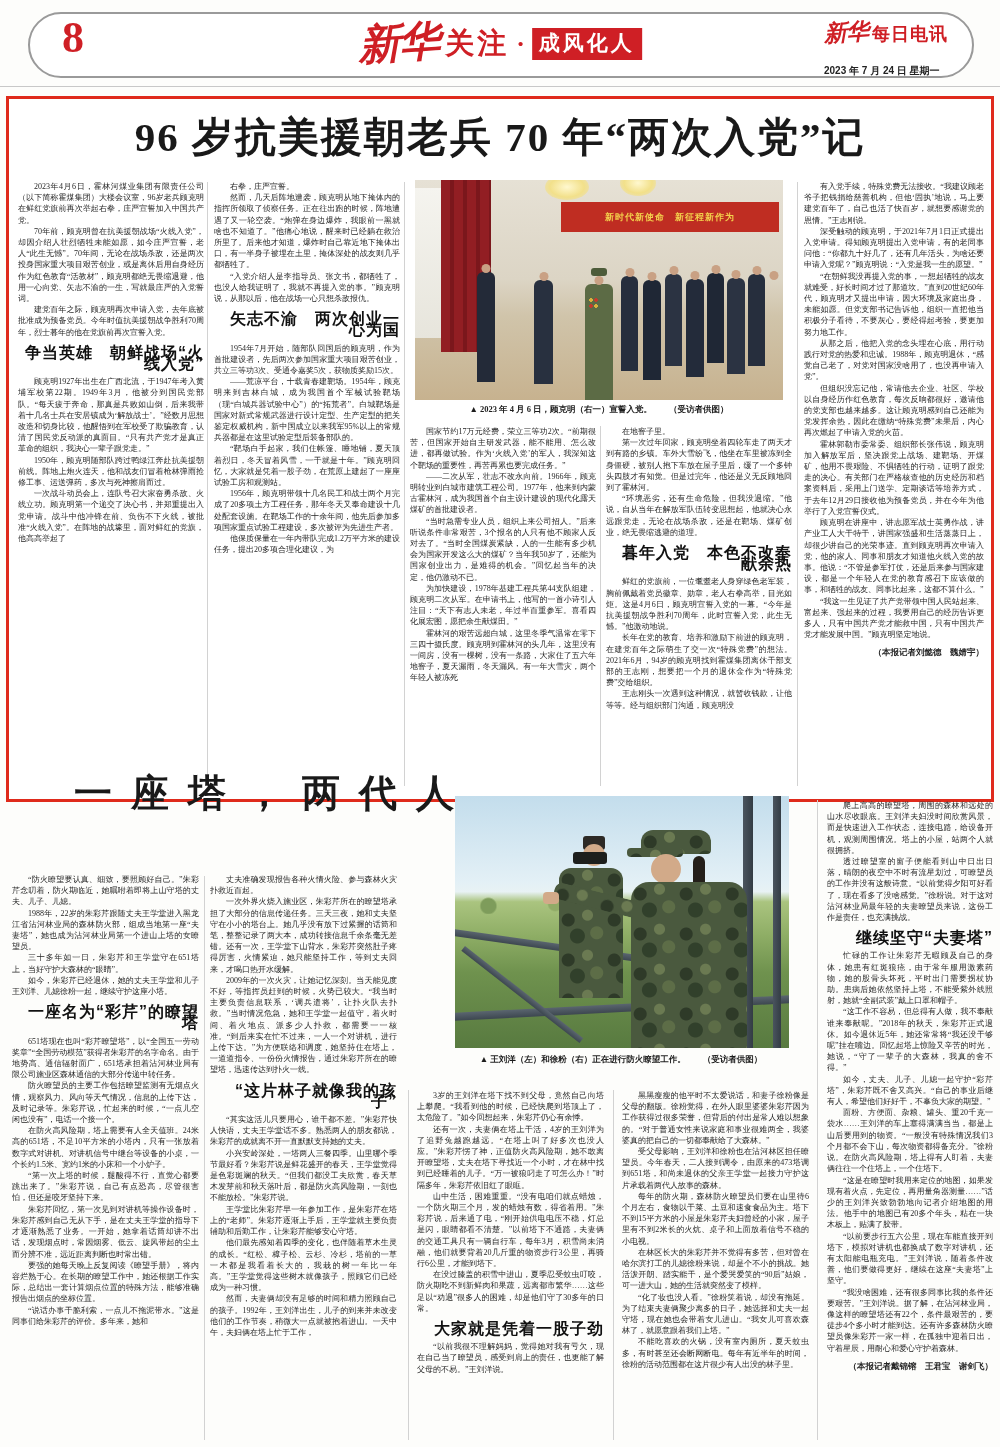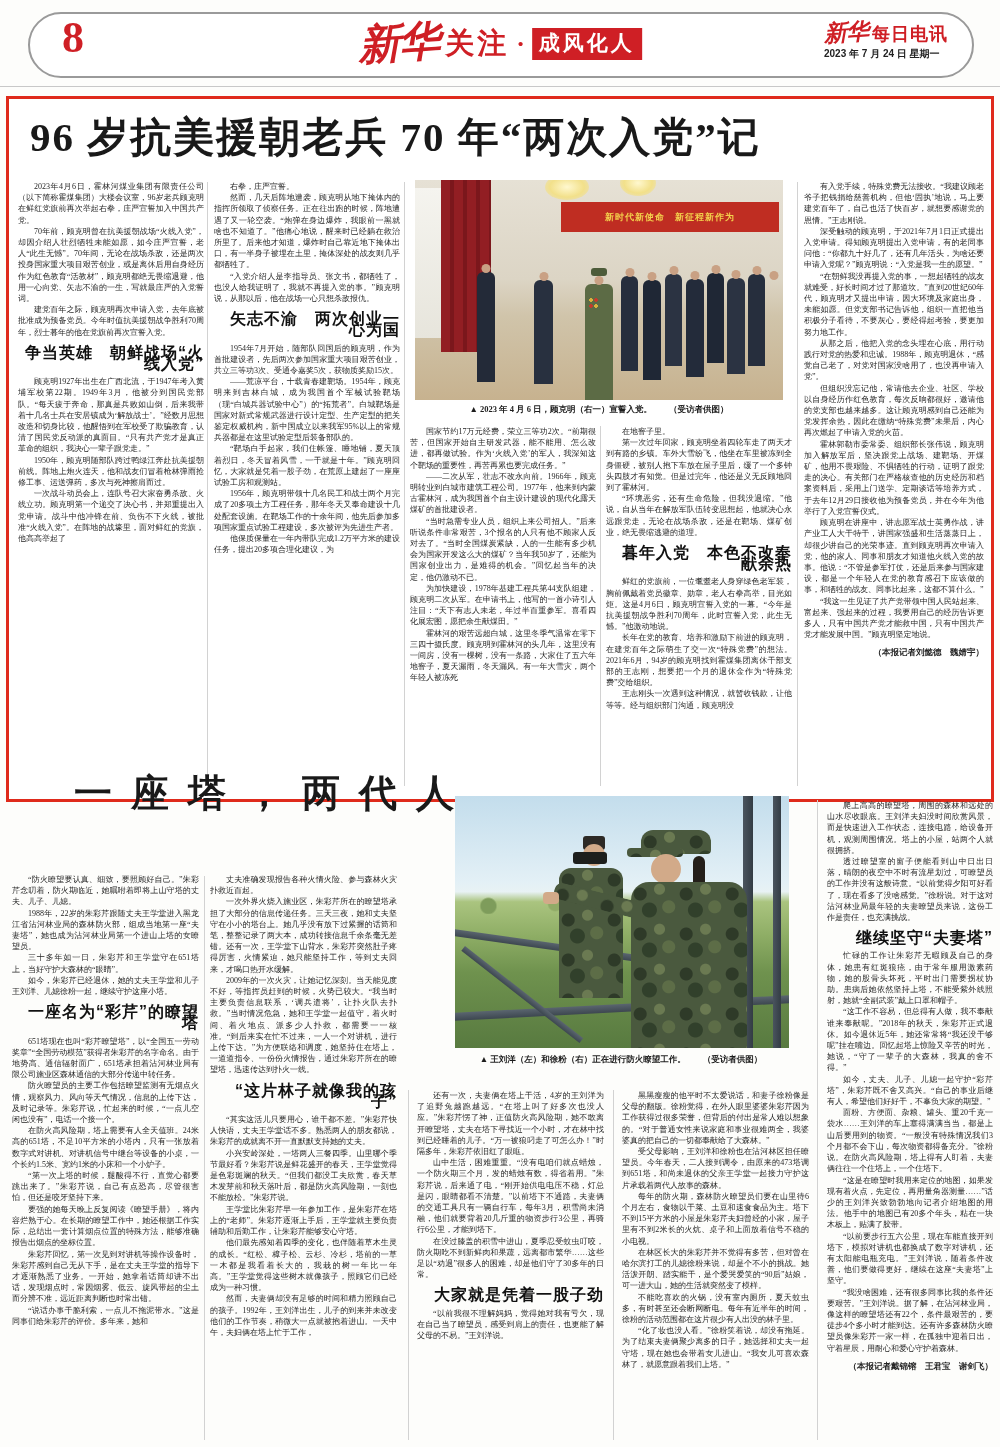--- a/index.html
+++ b/index.html
@@ -11,25 +11,25 @@
   .pageno{left:62px;top:16px;font-size:44px;font-weight:bold;color:#cf1f25;line-height:1;}
   .mast-center{left:50%;top:24px;transform:translateX(-50%);display:flex;align-items:center;gap:7px;white-space:nowrap;}
   .brand-script{font-size:42px;line-height:0.9;color:#cf1f25;font-weight:bold;font-style:italic;transform:rotate(-4deg);letter-spacing:-2px;}
   .sec-label{font-size:29px;font-weight:bold;color:#cf1f25;letter-spacing:3px;font-family:"Liberation Sans",sans-serif;}
   .sec-dot{font-size:26px;font-weight:bold;color:#cf1f25;}
   .sec-badge{background:#cf1f25;color:#fff;font-size:21px;font-weight:bold;letter-spacing:3px;padding:1px 7px 3px;font-family:"Liberation Sans",sans-serif;}
   .mast-right{right:52px;top:20px;text-align:left;line-height:1.1;}
   .paper-logo{white-space:nowrap;}
   .logo-script{font-size:23px;color:#cf1f25;font-weight:bold;font-style:italic;transform:rotate(-4deg);display:inline-block;letter-spacing:-1px;}
   .logo-rest{font-size:18px;color:#cf1f25;font-weight:bold;letter-spacing:1px;}
-  .date-line{font-size:10px;color:#222;font-weight:bold;margin-top:3px;font-family:"Liberation Sans",sans-serif;}
+  .date-line{font-size:10px;color:#222;font-weight:bold;margin-top:20px;font-family:"Liberation Sans",sans-serif;}
   .mast-rule{left:0;top:86px;width:1000px;height:1px;background:#c8c8c8;}
   
   .red-box{left:6px;top:96px;width:982px;height:700px;border:3px solid #df2a1b;background:#fff;}
-  .headline1{left:30px;top:110px;width:940px;font-size:41px;font-weight:bold;letter-spacing:2px;color:#191919;}
+  .headline1{left:30px;top:110px;width:940px;text-align:center;font-size:41px;font-weight:bold;letter-spacing:2px;color:#191919;}
   .headline2{left:35px;top:768px;width:438px;text-align:right;font-size:38px;font-weight:bold;letter-spacing:19px;color:#191919;white-space:nowrap;}
   
   .col{position:absolute;font-size:8px;line-height:11.2px;text-align:justify;color:#262626;overflow:hidden;}
   .col p{margin:0;text-indent:2em;}
   .sub-head{font-family:"Liberation Sans",sans-serif;font-weight:bold;font-size:16px;text-align:right;
             margin:9px 0 7px;color:#111;letter-spacing:1px;text-indent:0;}
   .byline{text-align:right;font-weight:bold;font-size:8.5px;margin-top:7px;}
   .vrule{width:1px;background:#d2d2d2;}
   
   .caption{font-size:8.5px;font-weight:bold;text-align:center;color:#1c1c1c;line-height:1.4;}
@@ -209,49 +209,50 @@
 <div class="col" style="left:12px;top:874px;width:187px;height:566px;">
     <p>“防火瞭望要认真、细致，要照顾好自己。”朱彩芹念叨着，防火期临近，她嘱咐着即将上山守塔的丈夫、儿子、儿媳。</p>
     <p>1988年，22岁的朱彩芹跟随丈夫王学堂进入黑龙江省沾河林业局的森林防火部，组成当地第一座“夫妻塔”，她也成为沾河林业局第一个进山上塔的女瞭望员。</p>
     <p>三十多年如一日，朱彩芹和王学堂守在651塔上，当好守护大森林的“眼睛”。</p>
     <p>如今，朱彩芹已经退休，她的丈夫王学堂和儿子王刘洋、儿媳徐粉一起，继续守护这座小塔。</p>
     <div class="sub-head">一座名为“彩芹”的瞭望塔</div>
     <p>651塔现在也叫“彩芹瞭望塔”，以“全国五一劳动奖章”“全国劳动模范”获得者朱彩芹的名字命名。由于地势高、通信辐射面广，651塔承担着沾河林业局有限公司施业区森林通信的大部分传递中转任务。</p>
     <p>防火瞭望员的主要工作包括瞭望监测有无烟点火情，观察风力、风向等天气情况，信息的上传下达，及时记录等。朱彩芹说，忙起来的时候，“一点儿空闲也没有”，电话一个接一个。</p>
     <p>在防火高风险期，塔上需要有人全天值班。24米高的651塔，不足10平方米的小塔内，只有一张放着数字式对讲机、对讲机信号中继台等设备的小桌，一个长约1.5米、宽约1米的小床和一个小炉子。</p>
     <p>“第一次上塔的时候，腿酸得不行，直觉心都要跳出来了。”朱彩芹说，自己有点恐高，尽管很害怕，但还是咬牙坚持下来。</p>
+    <p>朱彩芹回忆，第一次见到对讲机等操作设备时，朱彩芹感到自己无从下手，是在丈夫王学堂的指导下才逐渐熟悉了业务。一开始，她拿着话筒却讲不出话，发现烟点时，常因烟雾、低云、旋风带起的尘土而分辨不准，远近距离判断也时常出错。</p>
     <p>要强的她每天晚上反复阅读《瞭望手册》，将内容烂熟于心。在长期的瞭望工作中，她还根据工作实际，总结出一套计算烟点位置的特殊方法，能够准确报告出烟点的坐标位置。</p>
-    <p>朱彩芹回忆，第一次见到对讲机等操作设备时，朱彩芹感到自己无从下手，是在丈夫王学堂的指导下才逐渐熟悉了业务。一开始，她拿着话筒却讲不出话，发现烟点时，常因烟雾、低云、旋风带起的尘土而分辨不准，远近距离判断也时常出错。</p>
     <p>“说话办事干脆利索，一点儿不拖泥带水。”这是同事们给朱彩芹的评价。多年来，她和</p>
   </div>
 <div class="col" style="left:210px;top:874px;width:187px;height:566px;">
     <p>丈夫准确发现报告各种火情火险、参与森林火灾扑救近百起。</p>
     <p>一次外界火烧入施业区，朱彩芹所在的瞭望塔承担了大部分的信息传递任务。三天三夜，她和丈夫坚守在小小的塔台上。她几乎没有放下过紧握的话筒和笔，整整记录了两大本，成功转接信息千余条毫无差错。还有一次，王学堂下山背水，朱彩芹突然肚子疼得厉害，火情紧迫，她只能坚持工作，等到丈夫回来，才喝口热开水缓解。</p>
     <p>2009年的一次火灾，让她记忆深刻。当天能见度不好，等指挥员赶到的时候，火势已较大。“我当时主要负责信息联系，‘调兵遣将’，让扑火队去扑救。”当时情况危急，她和王学堂一起值守，着火时间、着火地点、派多少人扑救，都需要一一核准。“到后来实在忙不过来，一人一个对讲机，进行上传下达。”为方便联络和调度，她坚持住在塔上，一道道指令、一份份火情报告，通过朱彩芹所在的瞭望塔，迅速传达到扑火一线。</p>
     <div class="sub-head">“这片林子就像我的孩子”</div>
     <p>“其实这活儿只要用心，谁干都不差。”朱彩芹快人快语，丈夫王学堂话不多。熟悉两人的朋友都说，朱彩芹的成就离不开一直默默支持她的丈夫。</p>
     <p>小兴安岭深处，一塔两人三餐四季。山里哪个季节最好看？朱彩芹说是鲜花盛开的春天，王学堂觉得是色彩斑斓的秋天。“但我们都没工夫欣赏，春天草木发芽前和秋天落叶后，都是防火高风险期，一刻也不能放松。”朱彩芹说。</p>
     <p>王学堂比朱彩芹早一年参加工作，是朱彩芹在塔上的“老师”。朱彩芹逐渐上手后，王学堂就主要负责辅助和后勤工作，让朱彩芹能够安心守塔。</p>
     <p>他们最先感知着四季的变化，也伴随着草木生灵的成长。“红松、樟子松、云杉、冷杉，塔前的一草一木都是我看着长大的，我栽的树一年比一年高。”王学堂觉得这些树木就像孩子，照顾它们已经成为一种习惯。</p>
     <p>然而，夫妻俩却没有足够的时间和精力照顾自己的孩子。1992年，王刘洋出生，儿子的到来并未改变他们的工作节奏，稍微大一点就被抱着进山。一天中午，夫妇俩在塔上忙于工作，</p>
   </div>
 <div class="col" style="left:417px;top:1090px;width:187px;height:352px;">
+    <p>3岁的王刘洋在塔下找不到父母，竟然自己向塔上攀爬。“我看到他的时候，已经快爬到塔顶上了，太危险了。”如今回想起来，朱彩芹仍心有余悸。</p>
     <p>还有一次，夫妻俩在塔上干活，4岁的王刘洋为了追野兔越跑越远。“在塔上叫了好多次也没人应。”朱彩芹愣了神，正值防火高风险期，她不敢离开瞭望塔，丈夫在塔下寻找近一个小时，才在林中找到已经睡着的儿子。“万一被狼叼走了可怎么办！”时隔多年，朱彩芹依旧红了眼眶。</p>
     <p>山中生活，困难重重。“没有电咱们就点蜡烛，一个防火期三个月，发的蜡烛有数，得省着用。”朱彩芹说，后来通了电，“刚开始供电电压不稳，灯总是闪，眼睛都看不清楚。”以前塔下不通路，夫妻俩的交通工具只有一辆自行车，每年3月，积雪尚未消融，他们就要背着20几斤重的物资步行3公里，再骑行6公里，才能到塔下。</p>
     <p>在没过膝盖的积雪中进山，夏季忍受蚊虫叮咬，防火期吃不到新鲜肉和果蔬，远离都市繁华……这些足以“劝退”很多人的困难，却是他们守了30多年的日常。</p>
     <div class="sub-head">大家就是凭着一股子劲</div>
     <p>“以前我很不理解妈妈，觉得她对我有亏欠，现在自己当了瞭望员，感受到肩上的责任，也更能了解父母的不易。”王刘洋说。</p>
   </div>
 <div class="col" style="left:622px;top:1090px;width:187px;height:352px;">
     <p>黑黑瘦瘦的他平时不太爱说话，和妻子徐粉像是父母的翻版。徐粉觉得，在外人眼里婆婆朱彩芹因为工作获得过很多荣誉，但背后的付出是常人难以想象的。“对于普通女性来说家庭和事业很难两全，我婆婆真的把自己的一切都奉献给了大森林。”</p>
     <p>受父母影响，王刘洋和徐粉也在沾河林区担任瞭望员。今年春天，二人接到调令，由原来的473塔调到651塔，和尚未退休的父亲王学堂一起接力守护这片承载着两代人故事的森林。</p>
     <p>每年的防火期，森林防火瞭望员们要在山里待6个月左右，食物以干菜、土豆和速食食品为主。塔下不到15平方米的小屋是朱彩芹夫妇曾经的小家，屋子里有不到2米长的火炕、桌子和上面放着信号不稳的小电视。</p>
     <p>在林区长大的朱彩芹并不觉得有多苦，但对曾在哈尔滨打工的儿媳徐粉来说，却是个不小的挑战。她活泼开朗、踏实能干，是个爱哭爱笑的“90后”姑娘，可一进大山，她的生活就突然变了模样。</p>
+    <p>“化了妆也没人看。”徐粉笑着说，却没有拖延。为了结束夫妻俩聚少离多的日子，她选择和丈夫一起守塔，现在她也会带着女儿进山。“我女儿可喜欢森林了，就愿意跟着我们上塔。”</p>
     <p>不能吃喜欢的火锅，没有室内厕所，夏天蚊虫多，有时甚至还会断网断电。每年有近半年的时间，徐粉的活动范围都在这片很少有人出没的林子里。</p>
-    <p>“化了妆也没人看。”徐粉笑着说，却没有拖延。为了结束夫妻俩聚少离多的日子，她选择和丈夫一起守塔，现在她也会带着女儿进山。“我女儿可喜欢森林了，就愿意跟着我们上塔。”</p>
   </div>
 <div class="col" style="left:827px;top:800px;width:166px;height:642px;">
     <p>爬上高高的瞭望塔，周围的森林和远处的山水尽收眼底。王刘洋夫妇没时间欣赏风景，而是快速进入工作状态，连接电路，给设备开机，观测周围情况。塔上的小屋，站两个人就很拥挤。</p>
     <p>透过瞭望室的窗子便能看到山中日出日落，晴朗的夜空中不时有流星划过，可瞭望员的工作并没有这般诗意。“以前觉得夕阳可好看了，现在看多了没啥感觉。”徐粉说。对于这对沾河林业局最年轻的夫妻瞭望员来说，这份工作是责任，也充满挑战。</p>
     <div class="sub-head">继续坚守“夫妻塔”</div>
     <p>忙碌的工作让朱彩芹无暇顾及自己的身体，她患有红斑狼疮，由于常年服用激素药物，她的股骨头坏死，平时出门需要拐杖协助。患病后她依然坚持上塔，不能受紫外线照射，她就“全副武装”戴上口罩和帽子。</p>
     <p>“这工作不容易，但总得有人做，我不奉献谁来奉献呢。”2018年的秋天，朱彩芹正式退休。如今退休近5年，她还常常将“我还没干够呢”挂在嘴边。回忆起塔上惊险又辛苦的时光，她说，“守了一辈子的大森林，我真的舍不得。”</p>
     <p>如今，丈夫、儿子、儿媳一起守护“彩芹塔”，朱彩芹既不舍又高兴。“自己的事业后继有人，希望他们好好干，不辜负大家的期望。”</p>
     <p>面粉、方便面、杂粮、罐头、重20千克一袋水……王刘洋的车上塞得满满当当，都是上山后要用到的物资。“一般没有特殊情况我们3个月都不会下山，每次物资都得备充分。”徐粉说。在防火高风险期，塔上得有人盯着，夫妻俩往往一个住塔上，一个住塔下。</p>
     <p>“这是在瞭望时我用来定位的地图，如果发现有着火点，先定位，再用量角器测量……”话少的王刘洋兴致勃勃地向记者介绍地图的用法。他手中的地图已有20多个年头，粘在一块木板上，贴满了胶带。</p>

